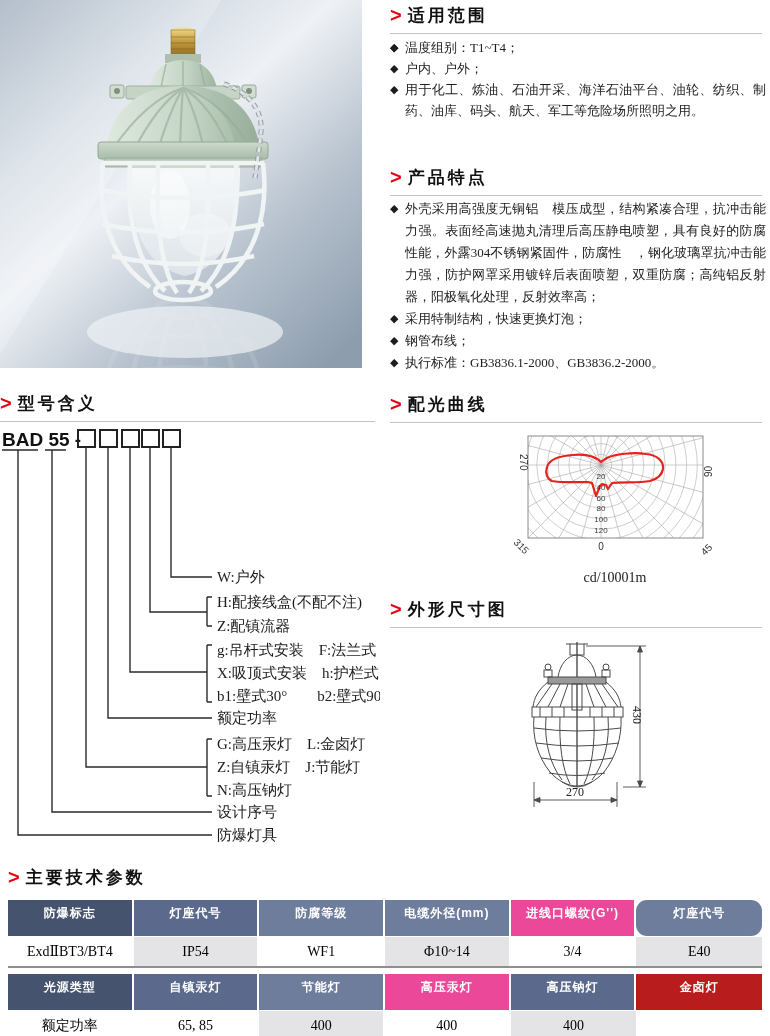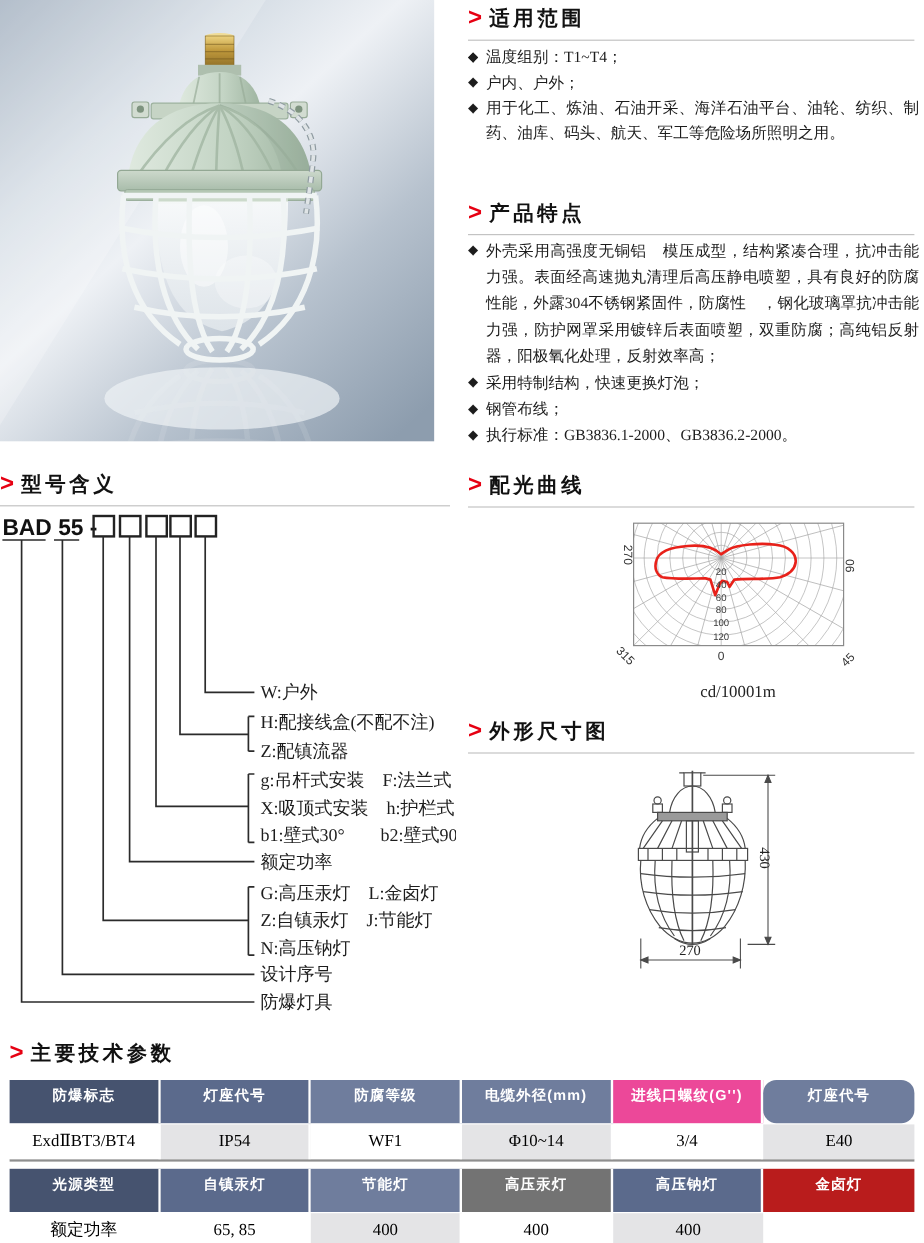--- a/index.html
+++ b/index.html
@@ -300,21 +300,21 @@
       <div class="td" style="background-color: rgb(255, 255, 255);">3/4</div>
       <div class="td" style="background-color: rgb(228, 228, 230);">E40</div>
     </div>
   </div>
 
   <div class="spec-table" style="top:974px;">
     <div class="t-head">
       <div class="th" style="background-color: rgb(70, 83, 111);">光源类型</div>
       <div class="th" style="background-color: rgb(91, 106, 140);">自镇汞灯</div>
       <div class="th" style="background-color: rgb(111, 125, 157);">节能灯</div>
-      <div class="th" style="background-color: #737373;">高压汞灯</div>
+      <div class="th" style="background-color: #ec4899;">高压汞灯</div>
       <div class="th" style="background-color: rgb(91, 106, 140);">高压钠灯</div>
       <div class="th" style="background-color: #b91c1c;">金卤灯</div>
     </div>
     <div class="t-row">
       <div class="td" style="background-color: rgb(255, 255, 255);">额定功率</div>
       <div class="td" style="background-color: rgb(255, 255, 255);">65, 85</div>
       <div class="td" style="background-color: rgb(228, 228, 230);">400</div>
       <div class="td" style="background-color: rgb(255, 255, 255);">400</div>
       <div class="td" style="background-color: rgb(228, 228, 230);">400</div>
     </div>

